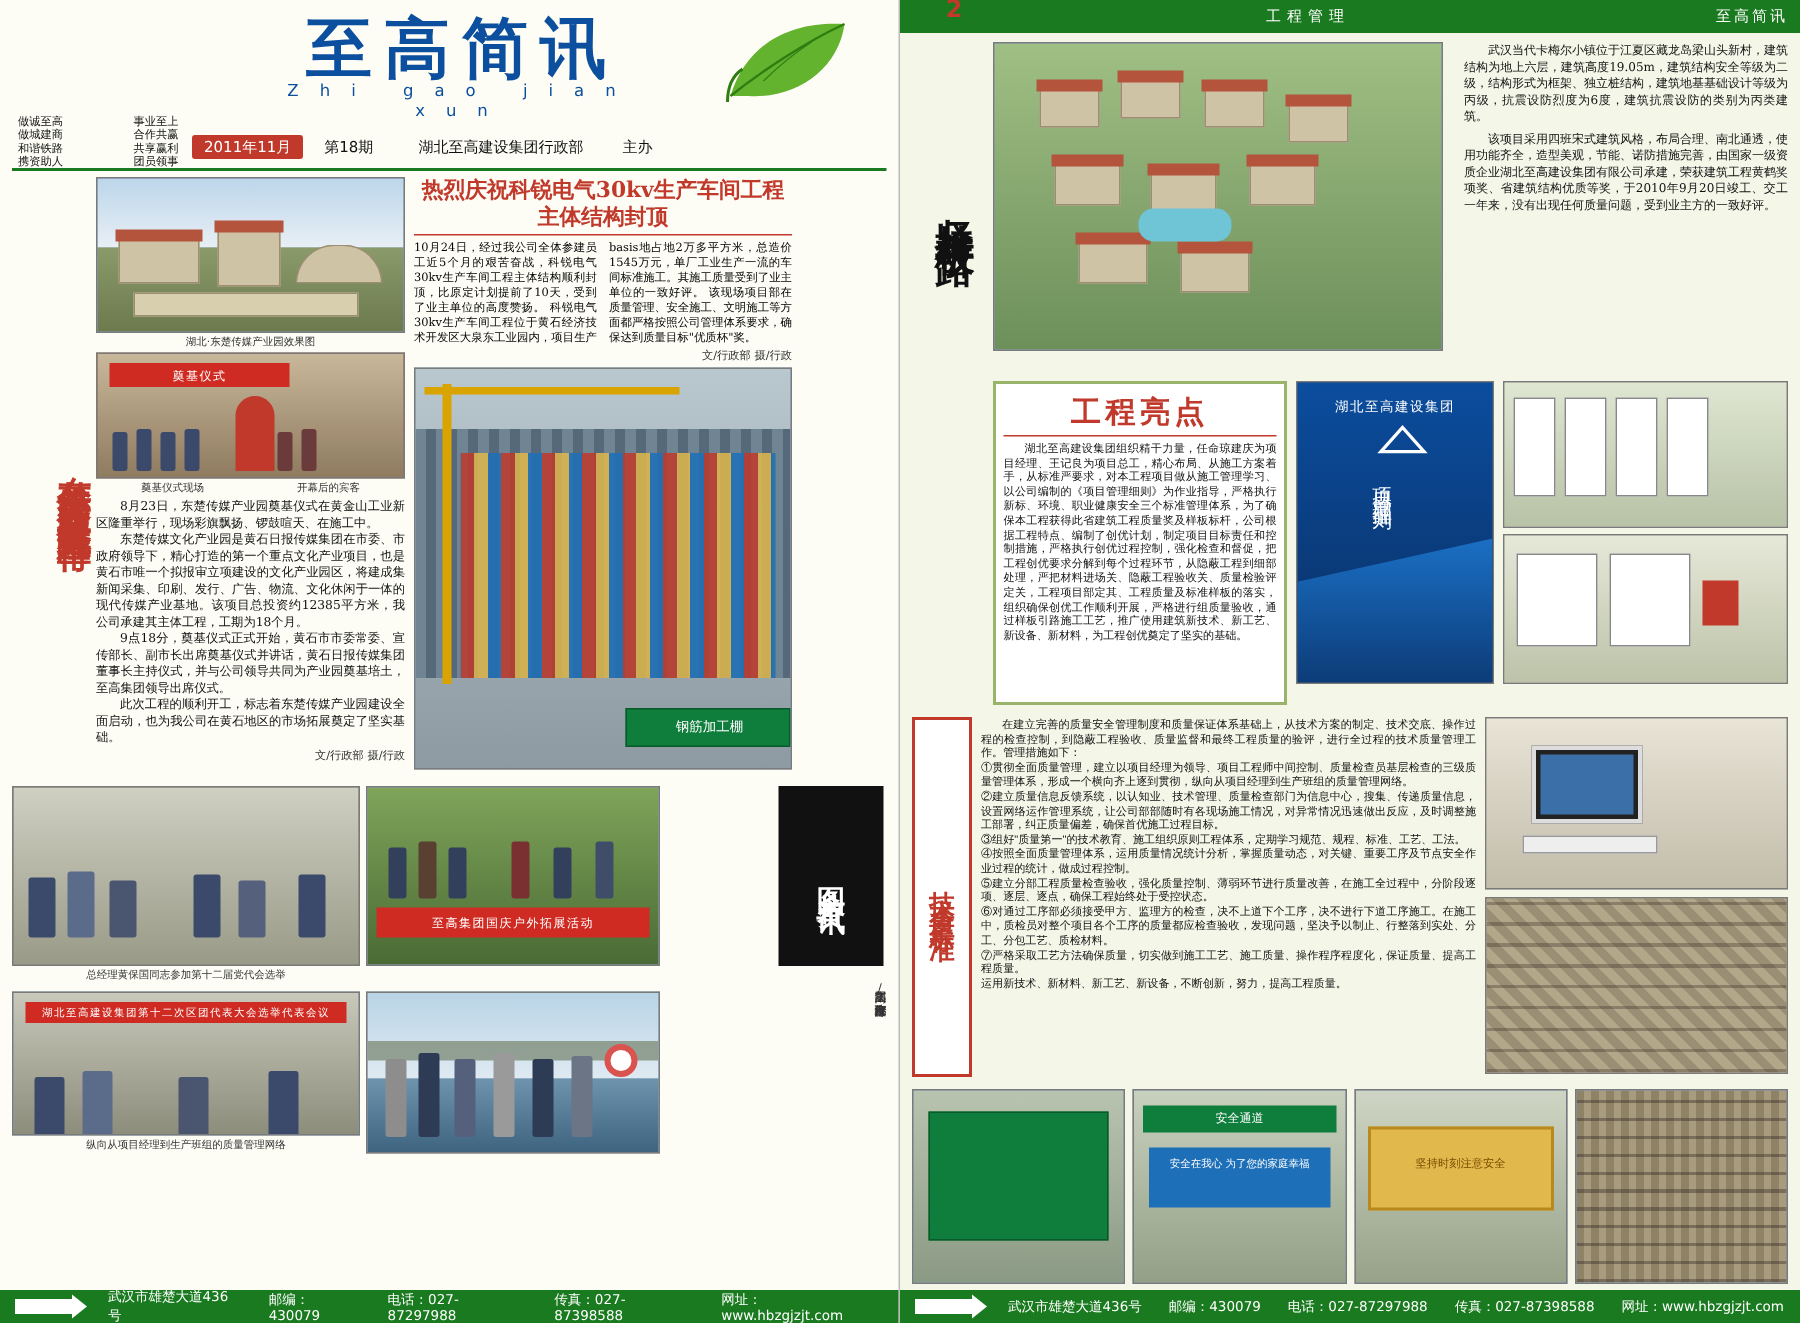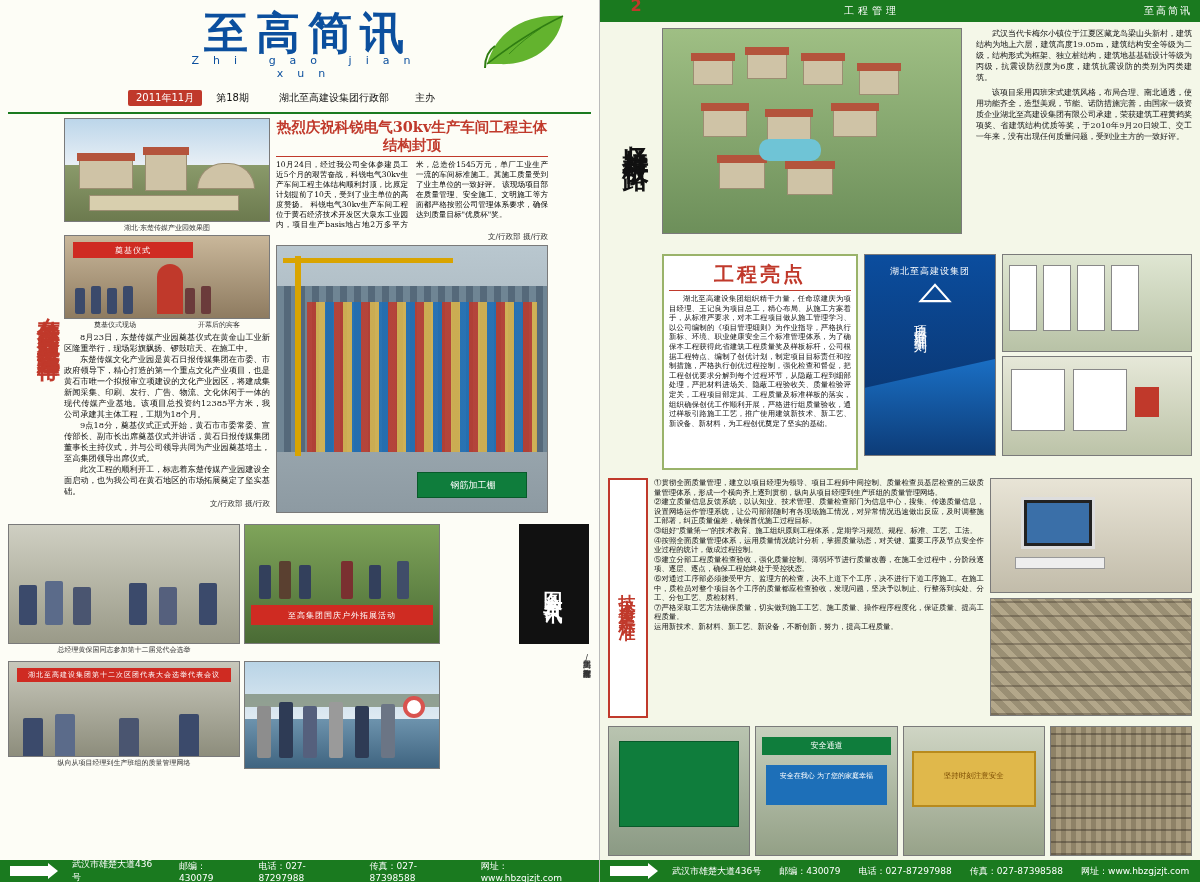--- a/index.html
+++ b/index.html
@@ -94,21 +94,21 @@
     width:100%; background:#7fa3c0; position:relative; overflow:hidden;
     border:1px solid #888;
   }
   .cap { font-size:7px; text-align:center; color:#333; padding:1px 0 2px; }
   .body-text {
     font-size:8.2px; line-height:11px; color:#111; text-align:justify;
     font-family:"DejaVu Serif","Liberation Serif",serif;
   }
   .byline { font-size:7.5px; text-align:right; color:#333; margin-top:2px; }
 
-  .col-right-top { width:272px; margin-left:6px; }
+  .col-right-top { width:252px; margin-left:6px; }
   .red-headline {
     color:#c0392b; font-weight:bold; font-size:14.5px; line-height:18px;
     text-align:center; font-family:"DejaVu Serif","Liberation Serif",serif;
     border-bottom:1px solid #c0392b; padding-bottom:2px;
   }
   .two-col { column-count:2; column-gap:8px; font-size:7.6px; line-height:10px;
     text-align:justify; font-family:"DejaVu Serif","Liberation Serif",serif; margin-top:3px;}
 
   .left-bottom { margin-top:6px; display:flex; gap:5px; }
   .photo-news-badge {
@@ -186,20 +186,30 @@
   .greenboard{position:absolute;background:#0f7d3c;border:1px solid #085a2a;}
 </style>
 </head>
 <body>
 
 <div class="sheet">
 
   <div class="page-left">
 
     <div class="masthead">
+      <div class="slogan">
+        <span>做诚至高</span>
+        <span>事业至上</span>
+        <span>做城建商</span>
+        <span>合作共赢</span>
+        <span>和谐铁路</span>
+        <span>共享赢利</span>
+        <span>携资助人</span>
+        <span>团员领事</span>
+      </div>
 
       <div class="paper-title">
         <div class="cn">至高简讯</div>
         <div class="py">Zhi gao jian xun</div>
       </div>
 
       <svg class="leaf" viewBox="0 0 86 56">
         <path d="M8 50 C20 10 55 0 84 2 C80 32 52 52 20 50 Z" fill="#63b32e"></path>
         <path d="M8 50 C28 34 58 14 84 2" stroke="#2f7d12" stroke-width="1.6" fill="none"></path>
         <path d="M30 40 C40 30 50 22 62 14" stroke="#2f7d12" stroke-width="0.8" fill="none"></path>
@@ -429,20 +439,21 @@
             <div style="position:absolute;left:70px;top:12px;width:54px;height:62px;background:#fff;border:1px solid #888"></div>
             <div style="position:absolute;left:132px;top:30px;width:24px;height:30px;background:#c0392b"></div>
           </div>
         </div>
       </div>
 
       <div style="display:flex;gap:6px;margin-top:8px;height:240px">
         <div class="vlabel-box">技术质量标准</div>
 
         <div style="width:330px">
+          <div class="tiny" style="text-indent:14px">在建立完善的质量安全管理制度和质量保证体系基础上，从技术方案的制定、技术交底、操作过程的检查控制，到隐蔽工程验收、质量监督和最终工程质量的验评，进行全过程的技术质量管理工作。管理措施如下：</div>
           <div class="tiny">①贯彻全面质量管理，建立以项目经理为领导、项目工程师中间控制、质量检查员基层检查的三级质量管理体系，形成一个横向齐上逐到贯彻，纵向从项目经理到生产班组的质量管理网络。</div>
           <div class="tiny">②建立质量信息反馈系统，以认知业、技术管理、质量检查部门为信息中心，搜集、传递质量信息，设置网络运作管理系统，让公司部部随时有各现场施工情况，对异常情况迅速做出反应，及时调整施工部署，纠正质量偏差，确保首优施工过程目标。</div>
           <div class="tiny">③组好"质量第一"的技术教育、施工组织原则工程体系，定期学习规范、规程、标准、工艺、工法。</div>
           <div class="tiny">④按照全面质量管理体系，运用质量情况统计分析，掌握质量动态，对关键、重要工序及节点安全作业过程的统计，做成过程控制。</div>
           <div class="tiny">⑤建立分部工程质量检查验收，强化质量控制、薄弱环节进行质量改善，在施工全过程中，分阶段逐项、逐层、逐点，确保工程始终处于受控状态。</div>
           <div class="tiny">⑥对通过工序部必须接受甲方、监理方的检查，决不上道下个工序，决不进行下道工序施工。在施工中，质检员对整个项目各个工序的质量都应检查验收，发现问题，坚决予以制止、行整落到实处、分工、分包工艺、质检材料。</div>
           <div class="tiny">⑦严格采取工艺方法确保质量，切实做到施工工艺、施工质量、操作程序程度化，保证质量、提高工程质量。</div>
           <div class="tiny">运用新技术、新材料、新工艺、新设备，不断创新，努力，提高工程质量。</div>
         </div>
 

